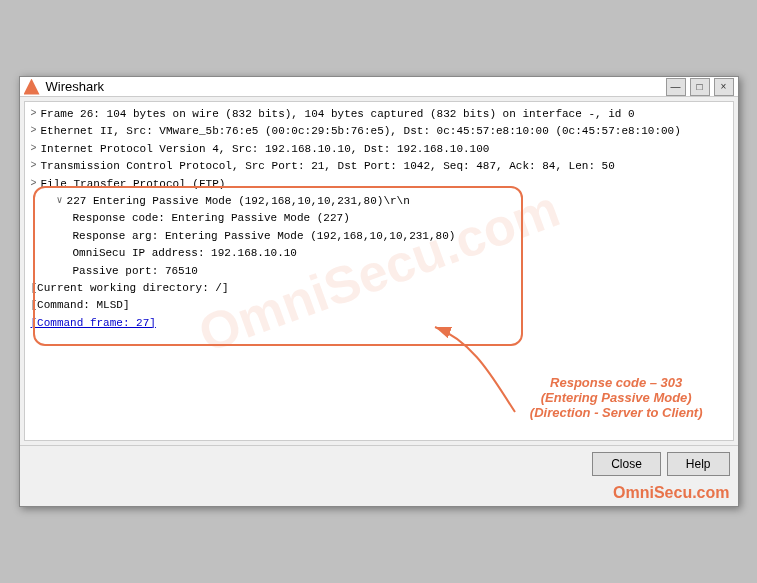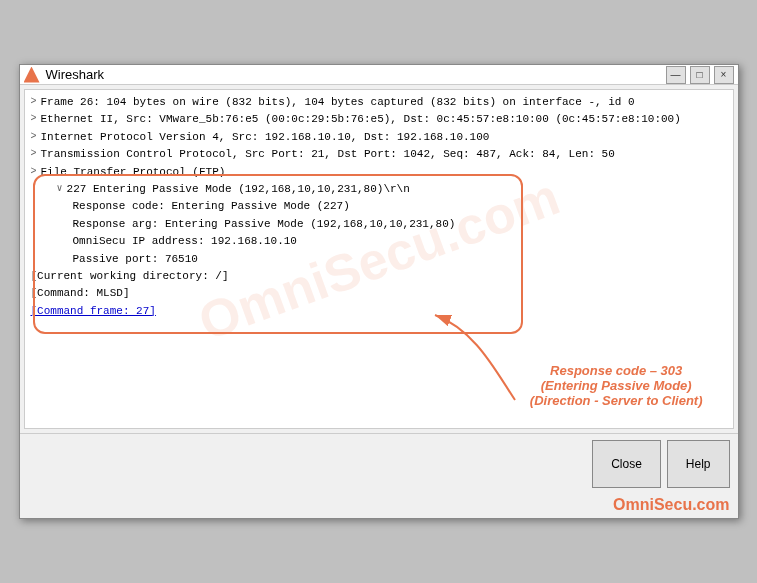--- a/index.html
+++ b/index.html
@@ -154,21 +154,21 @@
     .footer {
       display: flex;
       justify-content: flex-end;
       padding: 6px 8px;
       gap: 6px;
       border-top: 1px solid #ccc;
       background: #f0f0f0;
     }
 
     .footer-btn {
-      padding: 16px 18px;
+      padding: 4px 18px;
       font-size: 12px;
       background: #e1e1e1;
       border: 1px solid #888;
       cursor: pointer;
       min-width: 60px;
       text-align: center;
     }
 
     .footer-btn.primary {
       background: #e1e1e1;

